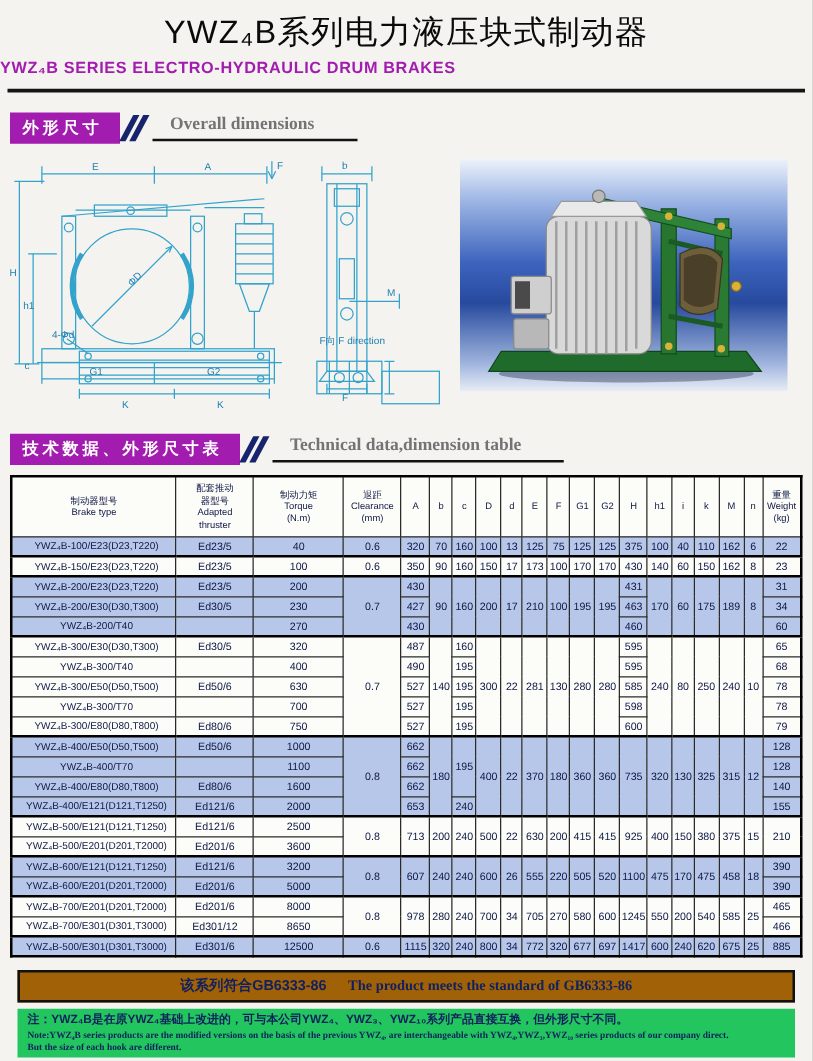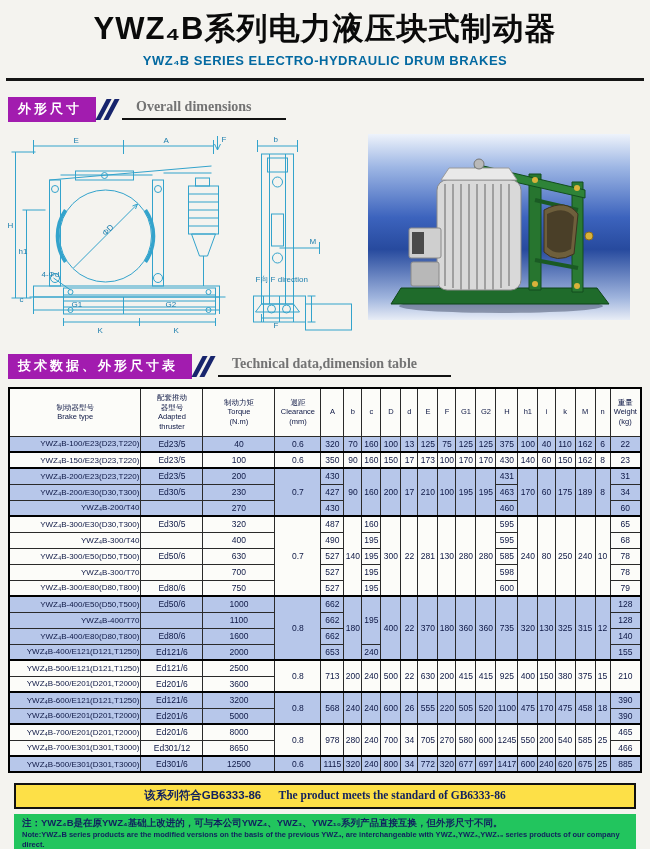--- a/index.html
+++ b/index.html
@@ -1,45 +1,45 @@
 <!DOCTYPE html>
 <html><head>
 <meta charset="utf-8">
 <style>
   * { box-sizing: border-box; margin: 0; padding: 0; }
   body { background:#888; font-family:"Liberation Sans","DejaVu Sans",sans-serif; }
   .page { width:650px; height:849px; background:#f4f3ef; margin:0 auto; position:relative; overflow:hidden; color:#111; }
 
-  .title { text-align:center; font-size:31px; font-weight:bold; letter-spacing:1px; padding-top:8px; color:#0a0a0a; }
-  .subtitle { text-align:center; font-size:13px; font-weight:bold; letter-spacing:.5px; margin-top:3px; color:#0369a1; }
+  .title { text-align:center; font-size:26px; font-weight:normal; letter-spacing:1px; padding-top:8px; color:#0a0a0a; }
+  .subtitle { font-size:13px; font-weight:bold; letter-spacing:.5px; margin-top:3px; color:#a21caf; }
   .rule { height:3px; background:#151515; margin:10px 6px 0 6px; }
 
   .sec { display:flex; align-items:center; margin:16px 0 8px 8px; }
   .sec-zh { background:#a21caf; color:#fff; font-weight:bold; font-size:13px; padding:3px 14px 4px 10px; letter-spacing:3px; white-space:nowrap; }
   .slash { width:5px; height:21px; background:#17246d; transform:skewX(-28deg); margin-left:5px; }
   .slash.s2 { margin-left:3px; }
   .sec-en { font-family:"Liberation Serif","DejaVu Serif",serif; font-weight:bold; font-size:14px; color:#737373; border-bottom:2px solid #111; padding:0 34px 3px 14px; margin-left:8px; white-space:nowrap; }
 
   .figures { display:flex; margin:4px 2px 0 2px; }
   .diagram { width:352px; height:208px; }
   .photo { width:262px; height:186px; margin:4px 8px 0 14px; background:linear-gradient(180deg,#eef3fb 0%,#9db6e4 18%,#3c63bd 45%,#274a9e 62%,#9fb4dd 88%,#e8edf6 100%); display:flex; align-items:flex-end; justify-content:center; }
 
   table { border-collapse:collapse; margin:6px auto 0 auto; background:#fcfcf9; border:2px solid #000; }
   th,td { border:1px solid #2a2a2a; text-align:center; vertical-align:middle; color:#0d1744; }
   thead th { height:48px; font-size:7.5px; line-height:1.3; font-weight:normal; background:#fcfcf9; padding:1px; }
   tbody td { height:16px; font-size:8.5px; padding:0 1px; }
-  td.model { text-align:right; padding-left:5px; font-size:8px; white-space:nowrap;margin-left:32px; }
+  td.model { text-align:center; padding-left:5px; font-size:8px; white-space:nowrap;margin-left:32px; }
   tr.shade td { background:#b7c7ea; }
   tr.gs td { border-top:2px solid #000; }
 
-  .gb-box { border:2px solid #111; background:#fde047; margin:10px 14px 0 14px; text-align:center; padding:3px 0 4px 0; font-size:11.5px; font-weight:bold; color:#10205e; }
+  .gb-box { border:2px solid #111; background:#a16207; margin:10px 14px 0 14px; text-align:center; padding:3px 0 4px 0; font-size:11.5px; font-weight:bold; color:#10205e; }
   .gb-box .en { margin-left:14px; font-family:"Liberation Serif","DejaVu Serif",serif; }
   .note { background:#22c55e; margin:5px 14px 0 14px; padding:3px 6px 4px 8px; color:#10205e; }
   .note-zh { font-size:9.5px; font-weight:bold; line-height:1.35; }
-  .note-en { font-size:7.5px; font-weight:bold; font-family:Liberation Sans, sans-serif; line-height:1.3; }
+  .note-en { font-size:7.5px; font-weight:bold; font-family:Liberation Serif, serif; line-height:1.3; }
 
   svg text { font-family:"Liberation Sans","DejaVu Sans",sans-serif; }
   .dg-label { font-size:8px; fill:#1d7fae; }
 </style>
 </head>
 <body>
 
 <div class="page">
 
   <div class="title">YWZ₄B系列电力液压块式制动器</div>
@@ -492,21 +492,21 @@
         <tr>
           <td class="model">YWZ₄B-500/E201(D201,T2000)</td>
           <td>Ed201/6</td>
           <td>3600</td>
         </tr>
         <tr class="shade gs">
           <td class="model">YWZ₄B-600/E121(D121,T1250)</td>
           <td>Ed121/6</td>
           <td>3200</td>
           <td rowspan="2">0.8</td>
-          <td rowspan="2">568</td>
+          <td rowspan="2">607</td>
           <td rowspan="2">240</td>
           <td rowspan="2">240</td>
           <td rowspan="2">600</td>
           <td rowspan="2">26</td>
           <td rowspan="2">555</td>
           <td rowspan="2">220</td>
           <td rowspan="2">505</td>
           <td rowspan="2">520</td>
           <td rowspan="2">1100</td>
           <td rowspan="2">475</td>

